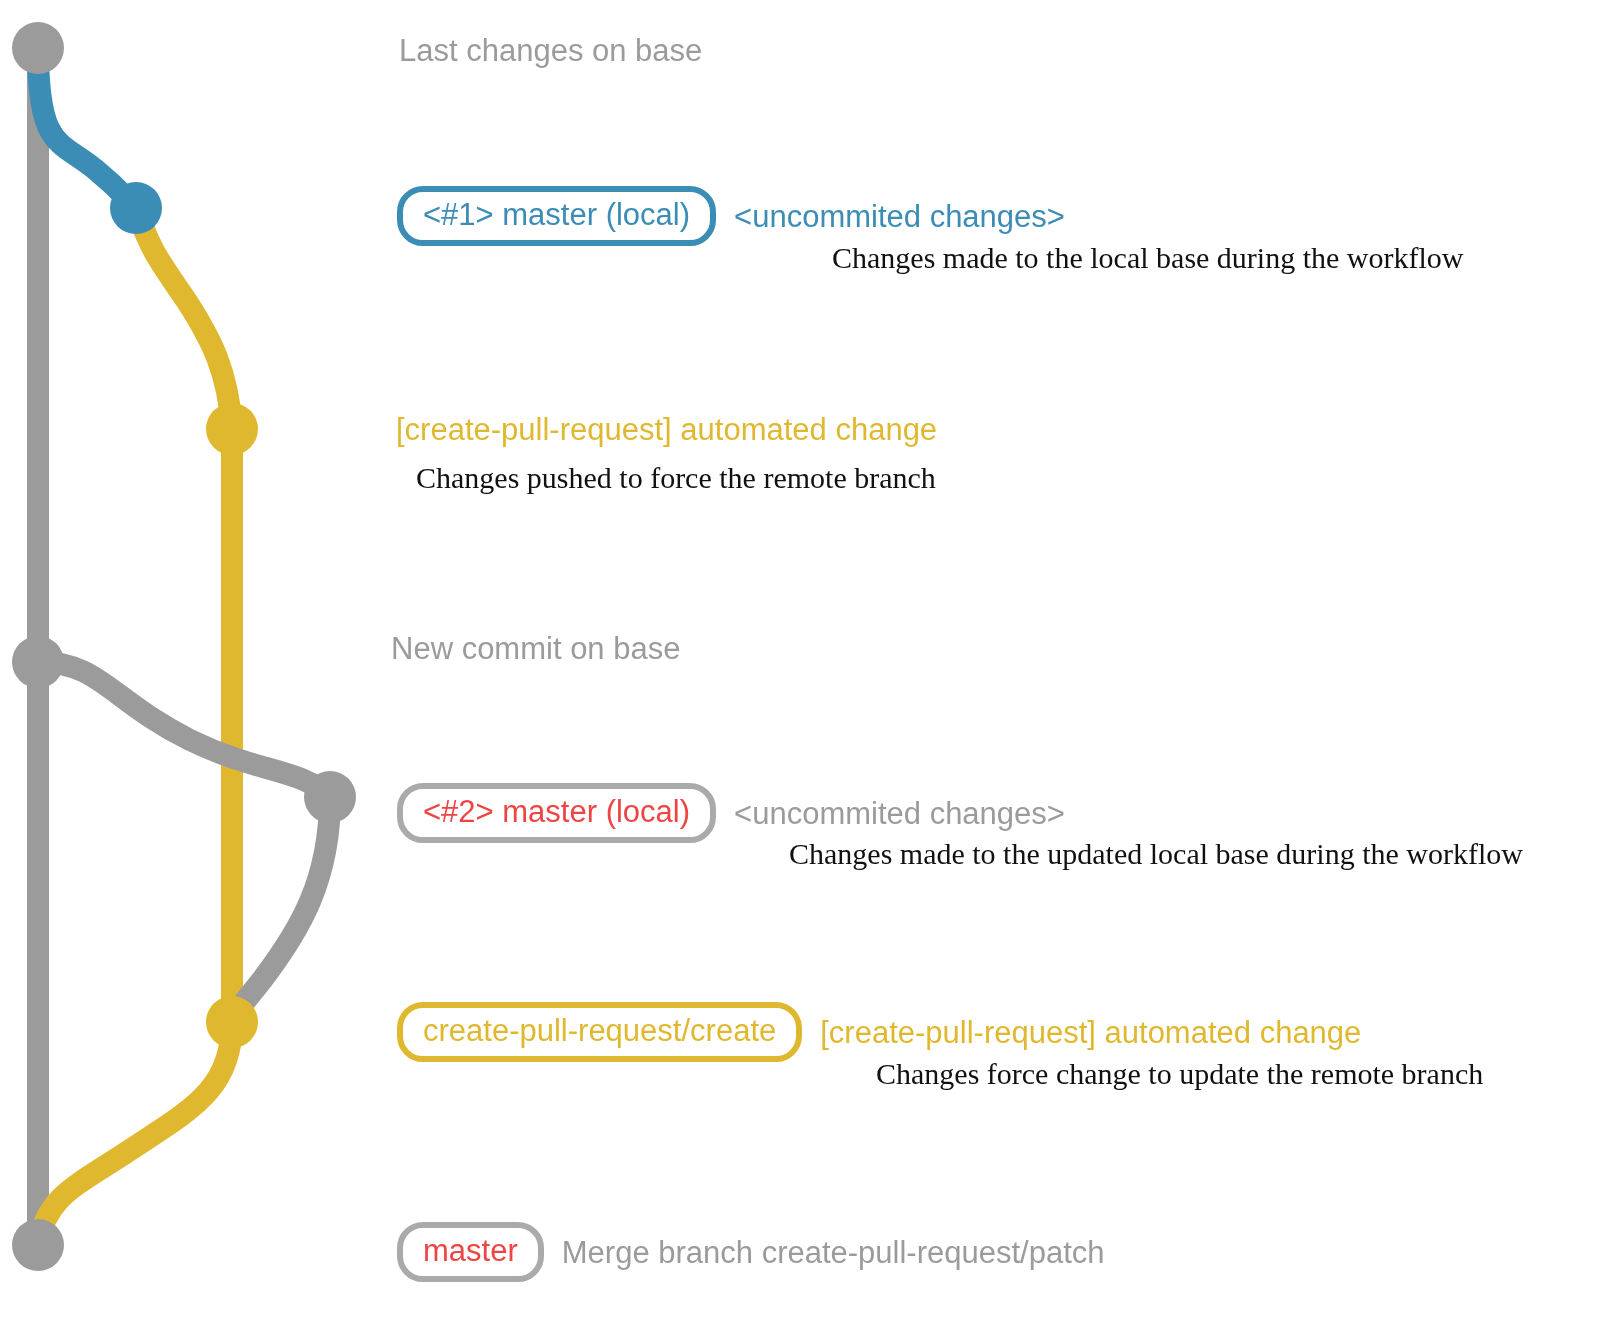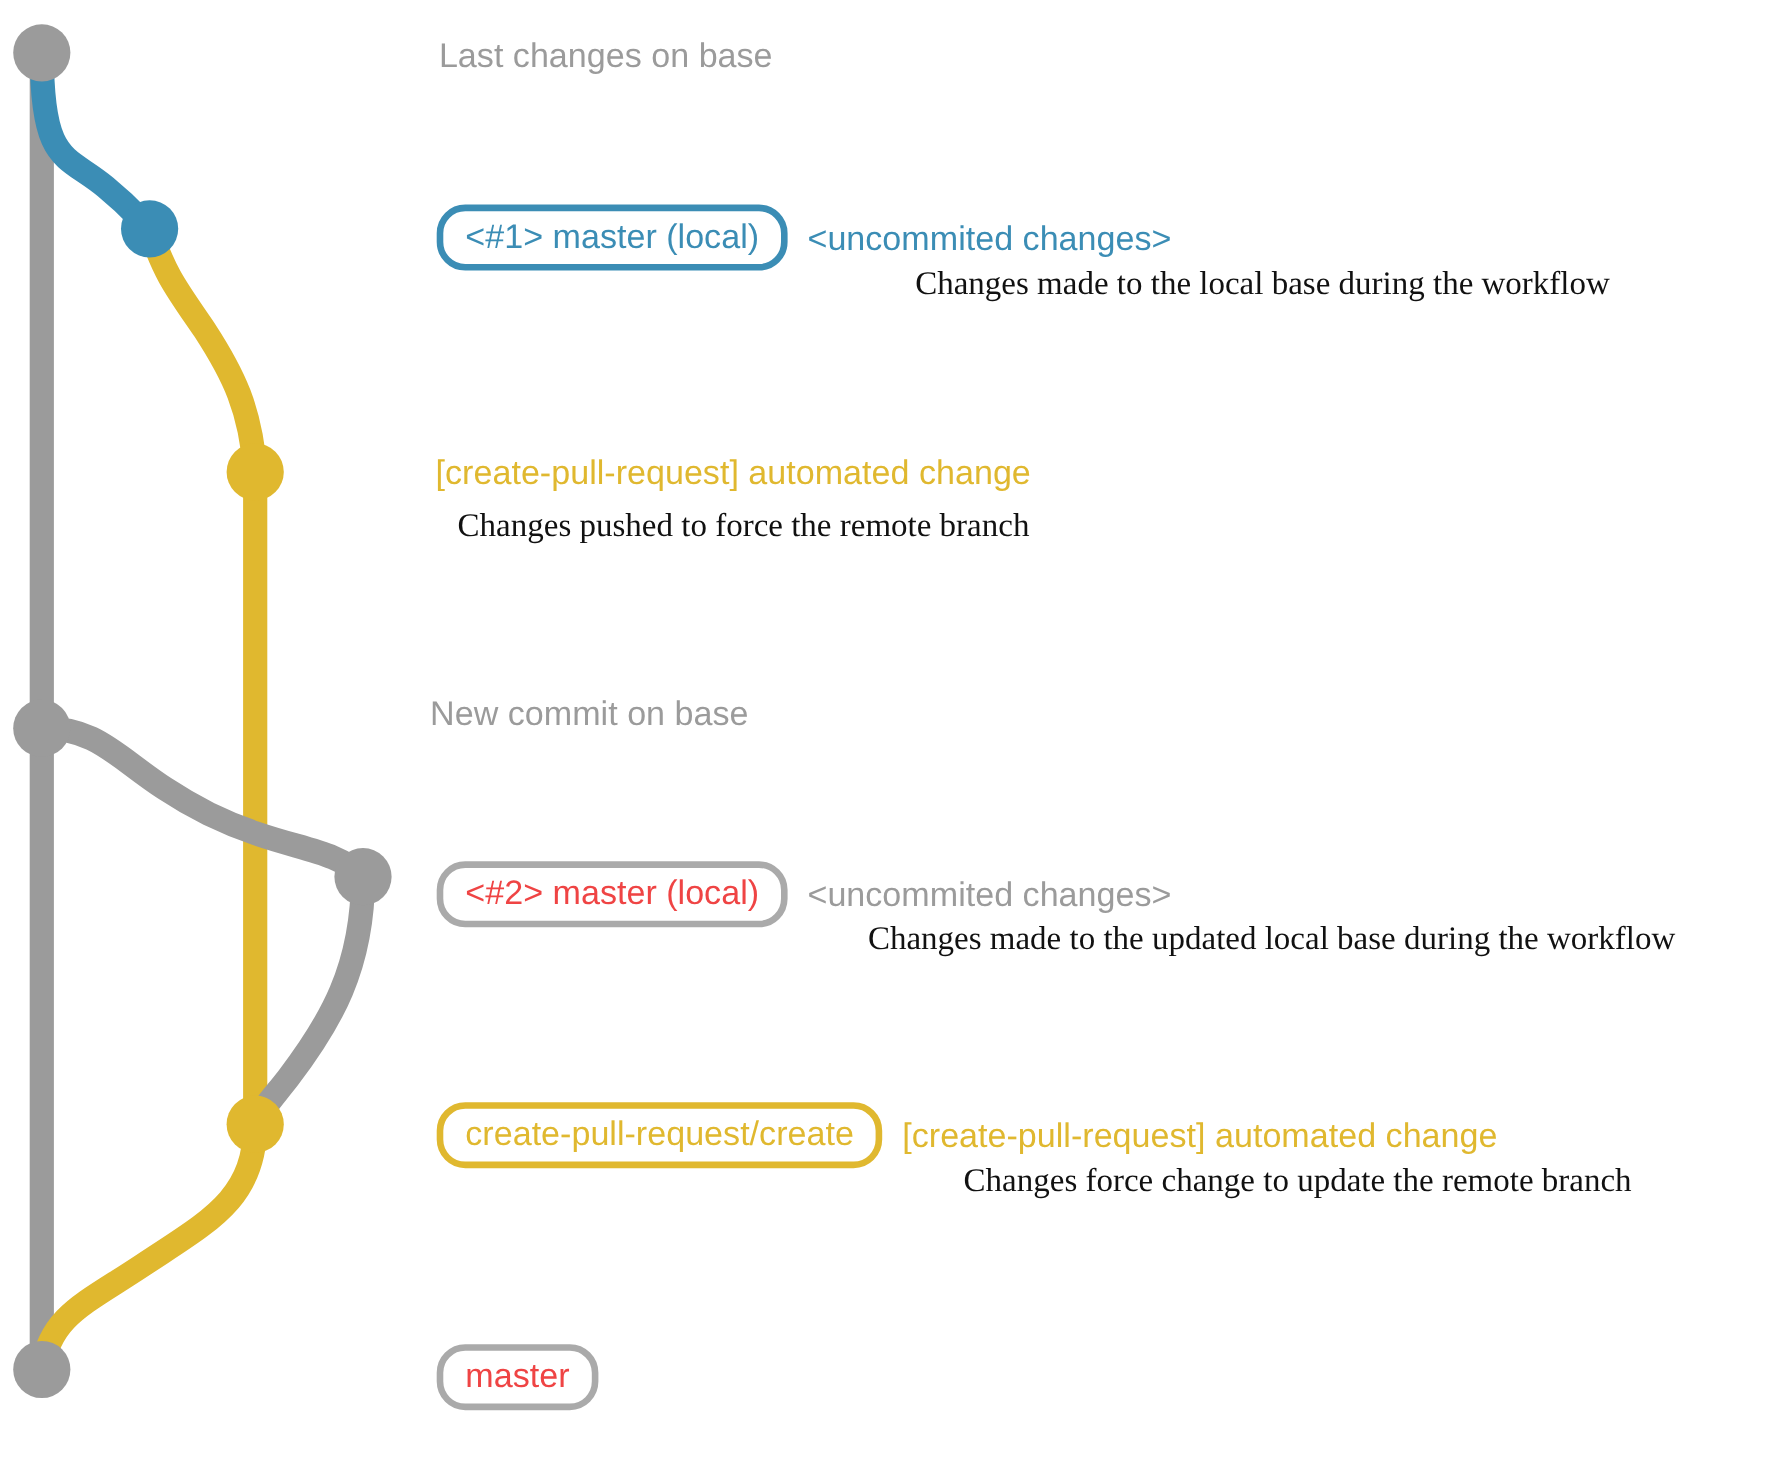--- a/index.html
+++ b/index.html
@@ -120,13 +120,14 @@
 <div class="desc" style="left:789px; top:839px;">Changes made to the updated local base during the workflow</div>
 
 <div class="row" style="left:397px; top:1002px;">
   <div class="badge gold">create-pull-request/create</div>
   <div class="headline gold">[create-pull-request] automated change</div>
 </div>
 <div class="desc" style="left:876px; top:1059px;">Changes force change to update the remote branch</div>
 
 <div class="row" style="left:397px; top:1222px;">
   <div class="badge gray">master</div>
+  <div class="headline gray">Merge branch create-pull-request/patch</div>
 </div>
 
 </body></html>

